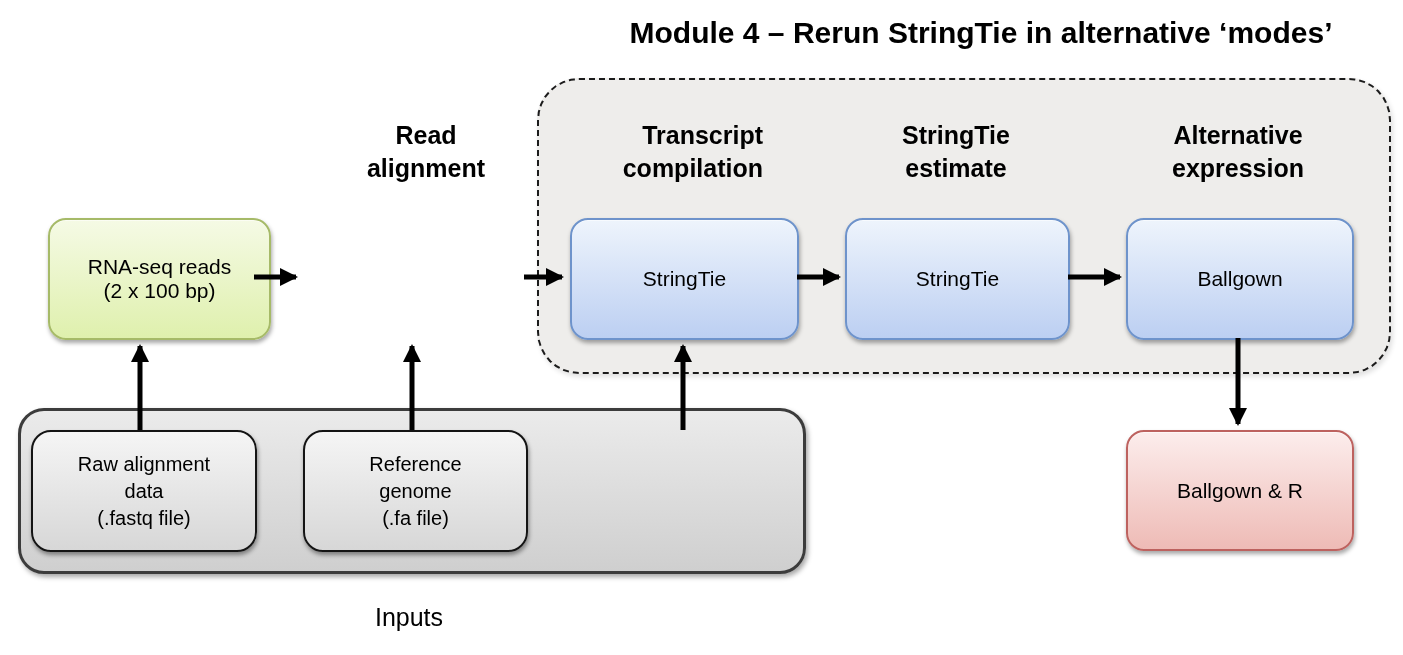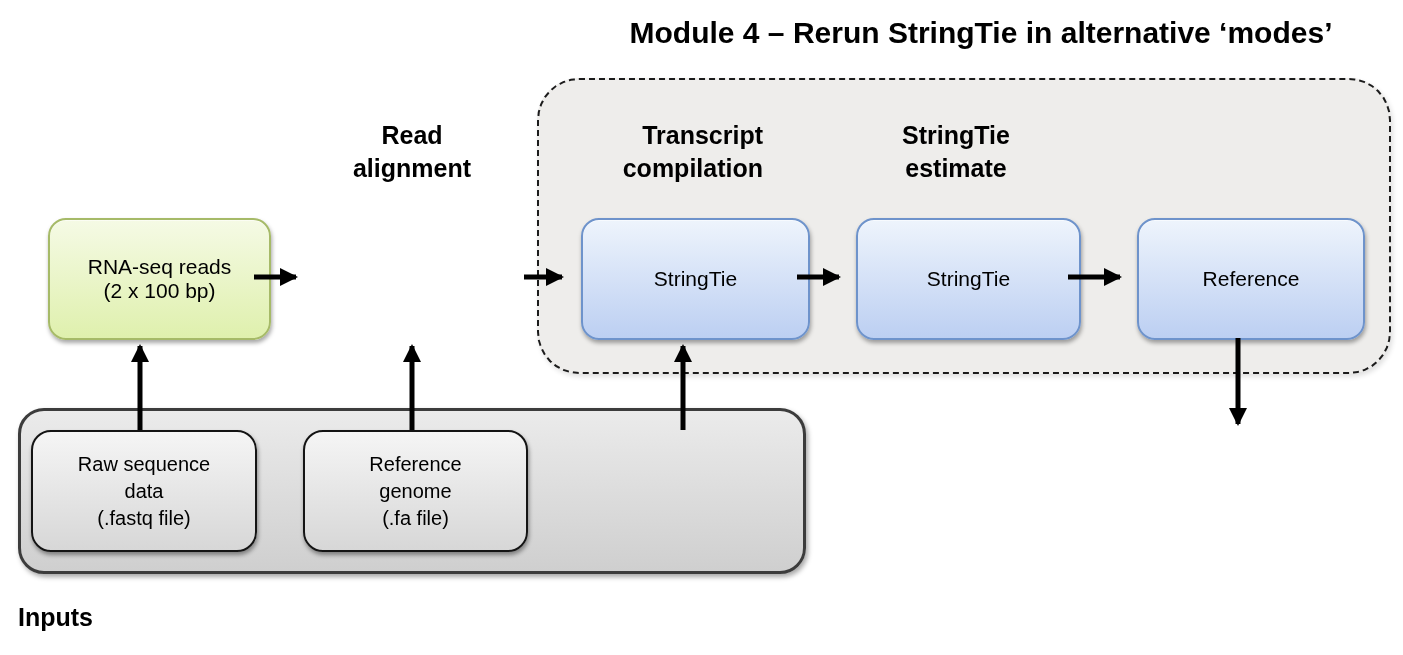--- a/index.html
+++ b/index.html
@@ -37,76 +37,79 @@
     border:2px solid var(--green_border,#a6ba68);
     margin-left:15px;
   }
   .box-purple{
     background:linear-gradient(to bottom, var(--purple_top,#f1edf8), var(--purple_bottom,#cabee1));
     border:2px solid var(--purple_border,#8a69ac);
   }
   .box-blue{
     background:linear-gradient(to bottom, var(--blue_top,#eef4fc), var(--blue_bottom,#bccff2));
     border:2px solid var(--blue_border,#6e93cb);
-    margin-left:11px;
   }
   .box-red{
     background:linear-gradient(to bottom, var(--red_top,#fcedec), var(--red_bottom,#eebbb6));
     border:2px solid var(--red_border,#bd625f);
   }
   .inputs-container{
     background:linear-gradient(to bottom,#ebebeb,#cfcfcf);
     border:3px solid #3c3c3c;
     border-radius:26px;
     box-shadow:2px 3px 5px rgba(0,0,0,0.35);
   }
   .gray-box{
     background:linear-gradient(to bottom,#f5f5f5,#d7d7d7);
     border:2px solid #141414;
     border-radius:20px;
     display:flex;flex-direction:column;align-items:center;justify-content:center;
     text-align:center;font-size:20px;line-height:27px;
     box-shadow:1px 3px 4px rgba(0,0,0,0.4);
   }
   .inputs-label{
-    font-size:25px;font-weight:bold;text-align:left;color:#000;
+    font-size:25px;font-weight:normal;text-align:center;color:#000;
   }
   #arrows{position:absolute;left:0;top:0;z-index:10;pointer-events:none;}
 </style>
 </head>
 <body>
 
 <div id="canvas">
 
   <div class="abs module-box" style="left:537px;top:78px;width:850px;height:292px;"></div>
 
   <div class="abs title" style="left:531px;top:16px;width:900px;">Module 4 – Rerun StringTie in alternative ‘modes’</div>
 
-  <div class="abs colheader" style="left:332px;top:119px;width:160px;">Read alignment</div>
+  <div class="abs colheader" style="left:346px;top:119px;width:160px;">Read alignment</div>
   <div class="abs colheader" style="left:603px;top:119px;width:160px;text-align:right;">Transcript compilation</div>
   <div class="abs colheader" style="left:876px;top:119px;width:160px;">StringTie estimate</div>
+  <div class="abs colheader" style="left:1158px;top:119px;width:160px;">Alternative expression</div>
 
   <div class="abs pbox box-green" style="left:33px;top:218px;width:219px;height:118px;">
     <span class="lbl" style="width:160px;">RNA-seq reads (2 x 100 bp)</span>
   </div>
   <div class="abs pbox box-blue" style="left:570px;top:218px;width:225px;height:118px;">
     <span class="lbl">StringTie</span>
   </div>
   <div class="abs pbox box-blue" style="left:845px;top:218px;width:221px;height:118px;">
     <span class="lbl">StringTie</span>
   </div>
   <div class="abs pbox box-blue" style="left:1126px;top:218px;width:224px;height:118px;">
-    <span class="lbl">Reference</span>
+    <span class="lbl">Ballgown</span>
   </div>
 
+  <div class="abs pbox box-red" style="left:1126px;top:430px;width:224px;height:117px;">
+    <span class="lbl">Ballgown &amp; R</span>
+  </div>
 
   <div class="abs inputs-container" style="left:18px;top:408px;width:782px;height:160px;"></div>
 
   <div class="abs gray-box" style="left:31px;top:430px;width:222px;height:118px;">
-    <div style="width:150px;">Raw sequence data</div>
+    <div style="width:150px;">Raw alignment data</div>
     <div>(.fastq file)</div>
   </div>
   <div class="abs gray-box" style="left:303px;top:430px;width:221px;height:118px;">
     <div style="width:130px;">Reference genome</div>
     <div>(.fa file)</div>
   </div>
 
   <div class="abs inputs-label" style="left:18px;top:603px;width:782px;">Inputs</div>
 
   <svg id="arrows" width="1403" height="655" viewBox="0 0 1403 655">

